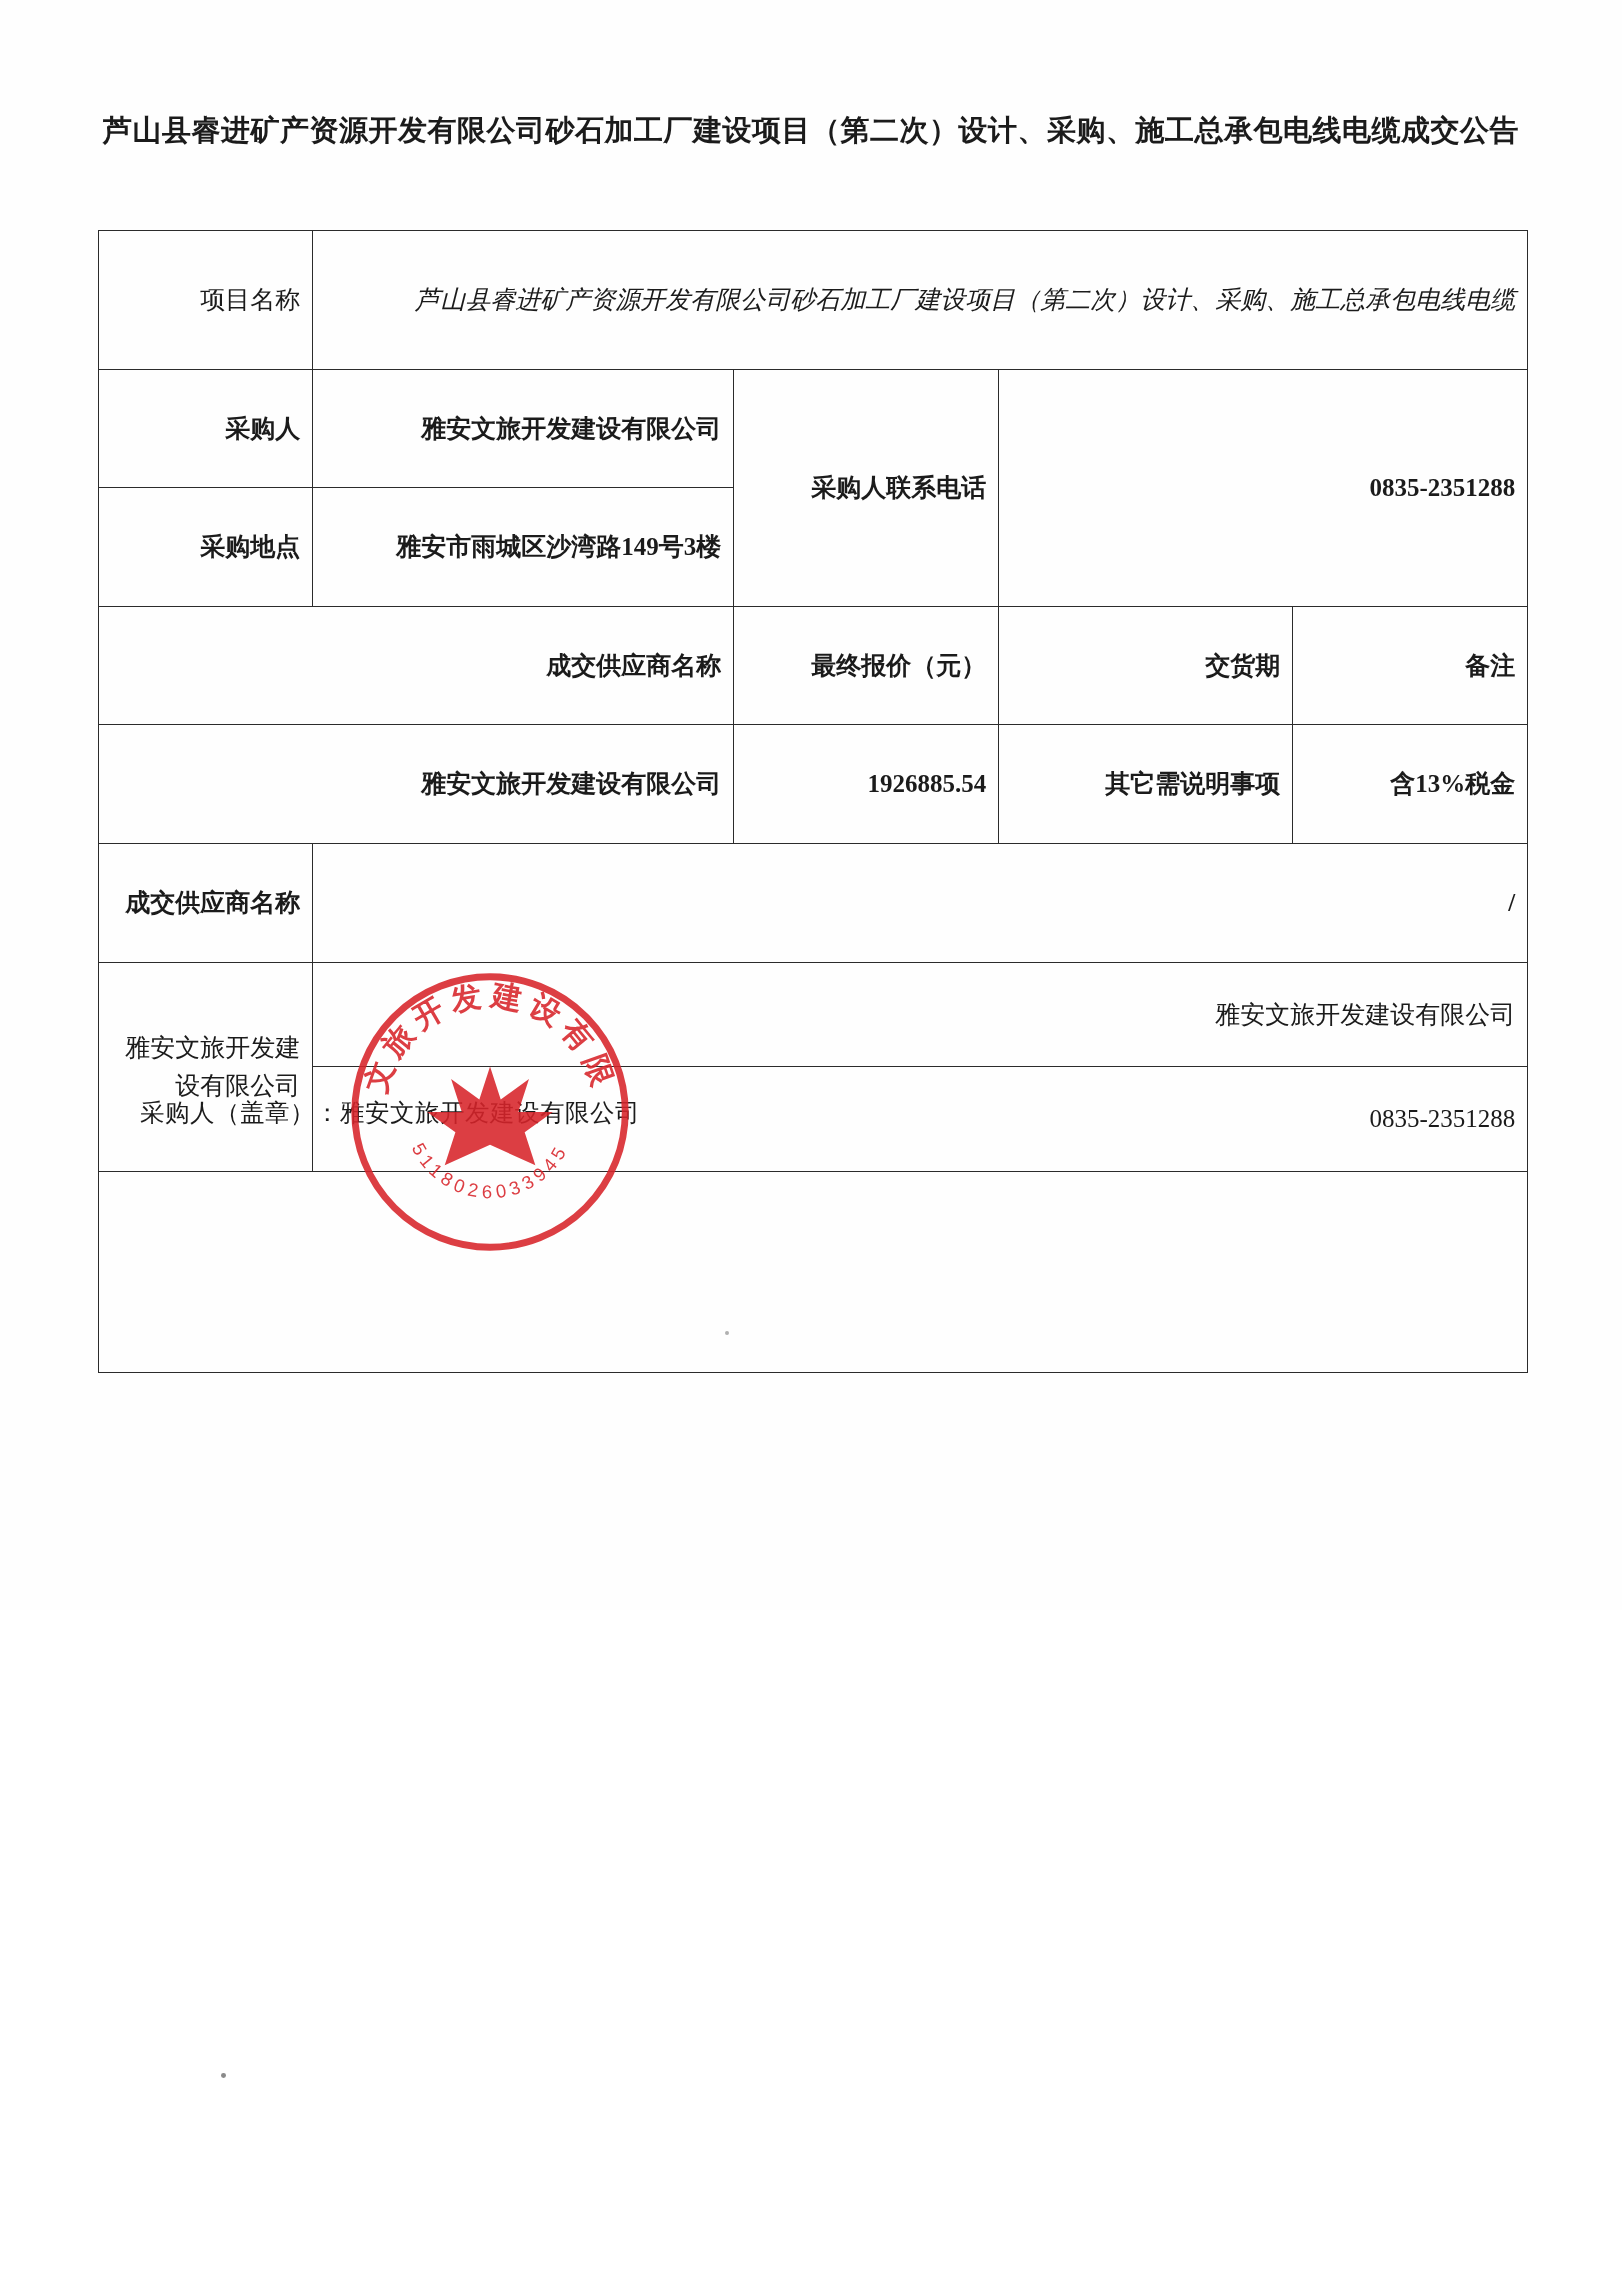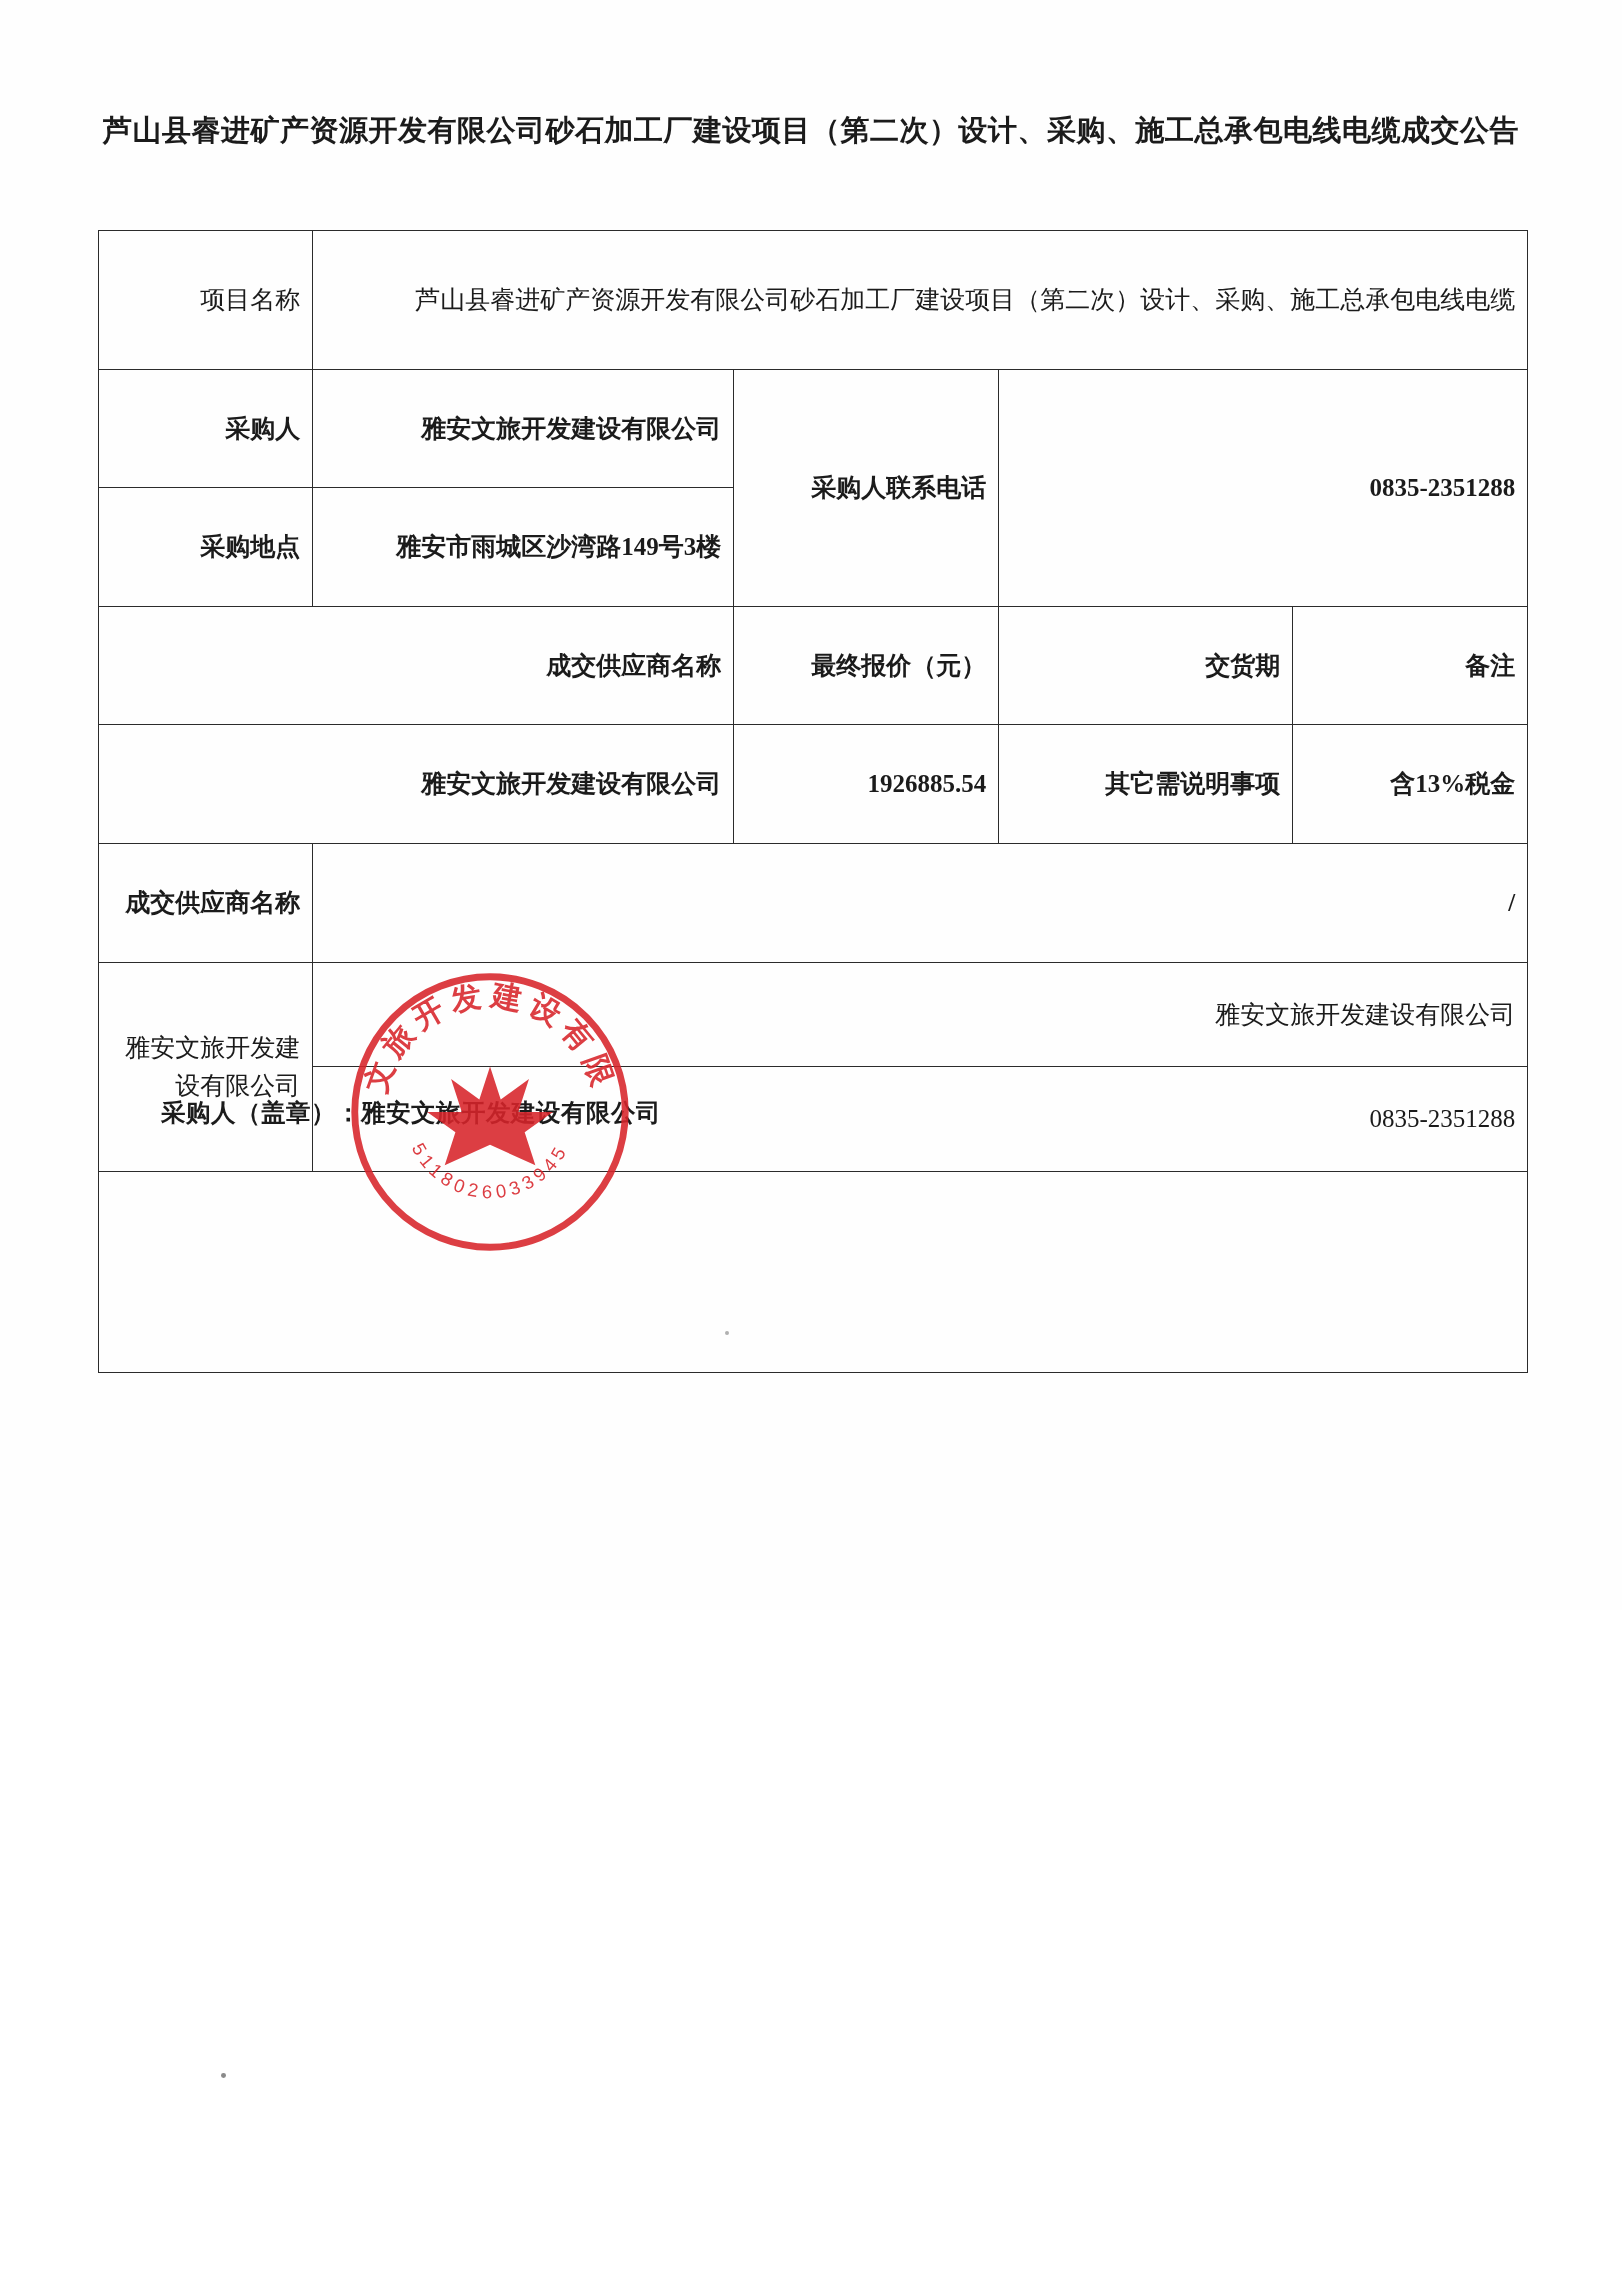--- a/index.html
+++ b/index.html
@@ -44,32 +44,32 @@
   table.main td {
     border: 1.6px solid #2b2b2b;
     font-size: 25px;
     text-align: right;
     vertical-align: middle;
     padding: 9.8px 11.8px;
     line-height: 1.5;
   }
   .cell-wide-text {
     text-align: center;
+    font-style: italic;
   }
   .row-tall td { height: 84px; }
   .row-h1 td { height: 98px; font-weight: bold; }
   .row-h2 td { height: 118px; }
   .seal-note {
     position: absolute;
-    left: 161px;
+    left: 140px;
     top: 1096px;
     font-size: 24.5px;
     letter-spacing: 0.5px;
     z-index: 1;
-    font-weight: bold;
   }
   
   .seal {
     position: absolute;
     left: 343px;
     top: 965px;
     width: 294px;
     height: 294px;
     z-index: 5;
     opacity: 0.88;

